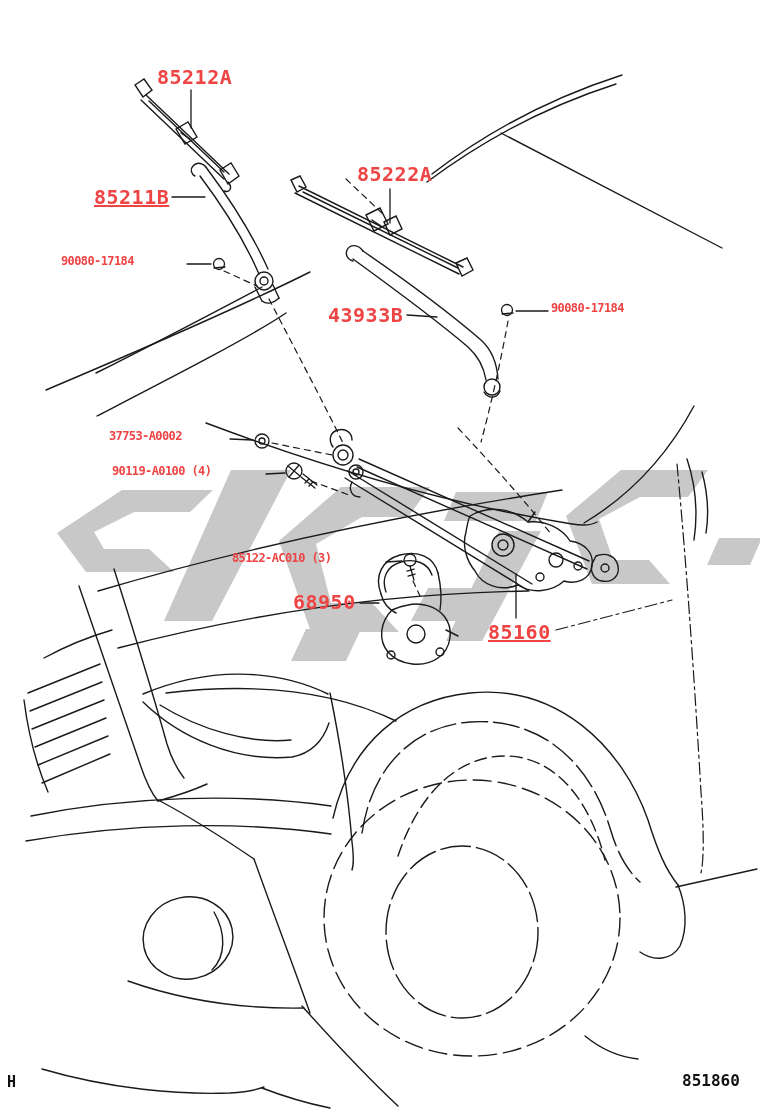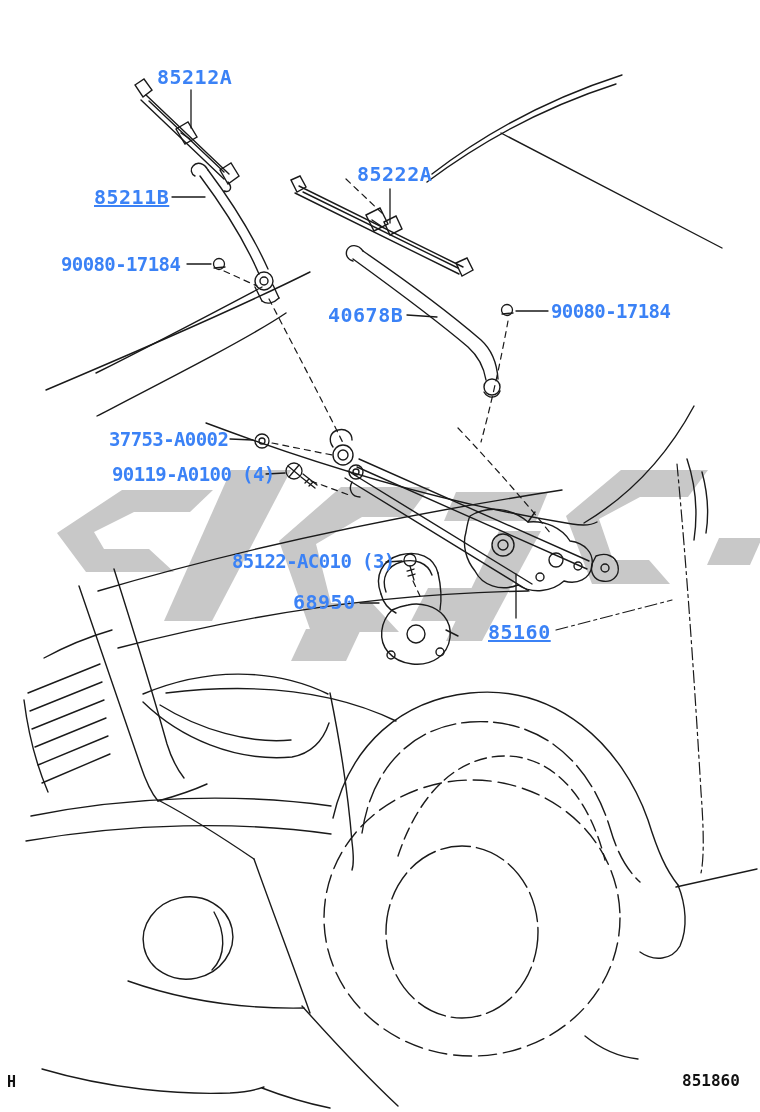--- a/index.html
+++ b/index.html
@@ -6,28 +6,28 @@
   #stage{
     position:relative;
     width:760px;height:1112px;
     background:#ffffff;
     overflow:hidden;
     font-family:"DejaVu Sans Mono","Liberation Mono",monospace;
   }
   #art{position:absolute;left:0;top:0;}
   .lbl{
     position:absolute;
-    color:#3b82f6;
+    color:#ef4444;
     font-weight:bold;
     line-height:1;
     white-space:nowrap;
     letter-spacing:0.5px;
   }
   .lbl-lg{font-size:20px;}
-  .lbl-sm{font-size:19px;letter-spacing:-0.6px;}
+  .lbl-sm{font-size:12px;letter-spacing:-0.6px;}
   .footer-code{
     position:absolute;
     color:#111;
     font-size:16px;
     font-weight:bold;
     letter-spacing:0px;
     line-height:1;
   }
 </style>
 </head>
@@ -237,21 +237,21 @@
   </svg>
 
   <div class="lbl lbl-lg" style="left:157px;top:67px;">85212A</div>
 
   <div class="lbl lbl-lg" style="left:94px;top:187px;text-decoration:underline;">85211B</div>
 
   <div class="lbl lbl-sm" style="left:61px;top:255px;">90080-17184</div>
 
   <div class="lbl lbl-lg" style="left:357px;top:164px;">85222A</div>
 
-  <div class="lbl lbl-lg" style="left:328px;top:305px;">40678B</div>
+  <div class="lbl lbl-lg" style="left:328px;top:305px;">43933B</div>
 
   <div class="lbl lbl-sm" style="left:551px;top:302px;">90080-17184</div>
 
   <div class="lbl lbl-sm" style="left:109px;top:430px;">37753-A0002</div>
 
   <div class="lbl lbl-sm" style="left:112px;top:465px;text-align:right;">90119-A0100 (4)</div>
 
   <div class="lbl lbl-sm" style="left:232px;top:552px;">85122-AC010 (3)</div>
 
   <div class="lbl lbl-lg" style="left:293px;top:592px;">68950</div>

